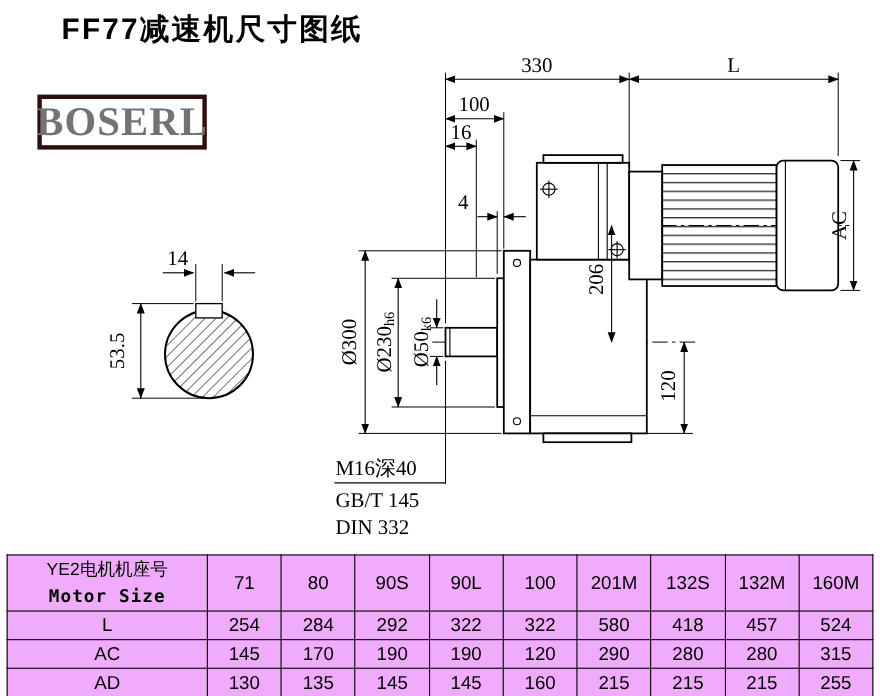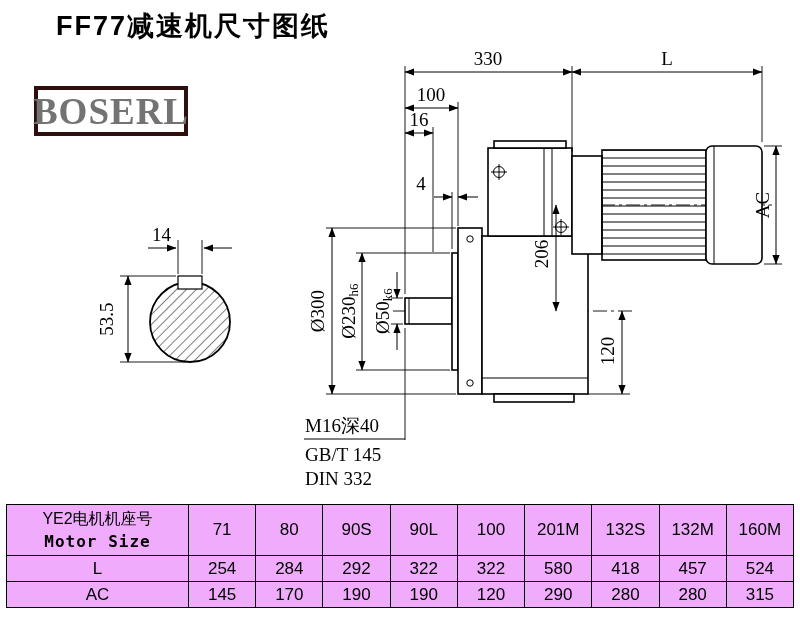--- a/index.html
+++ b/index.html
@@ -217,14 +217,26 @@
       <td>145</td>
       <td>170</td>
       <td>190</td>
       <td>190</td>
       <td>120</td>
       <td>290</td>
       <td>280</td>
       <td>280</td>
       <td>315</td>
     </tr>
+    <tr class="data">
+      <th>AD</th>
+      <td>130</td>
+      <td>135</td>
+      <td>145</td>
+      <td>145</td>
+      <td>160</td>
+      <td>215</td>
+      <td>215</td>
+      <td>215</td>
+      <td>255</td>
+    </tr>
   </tbody>
 </table>
 
 </body></html>

